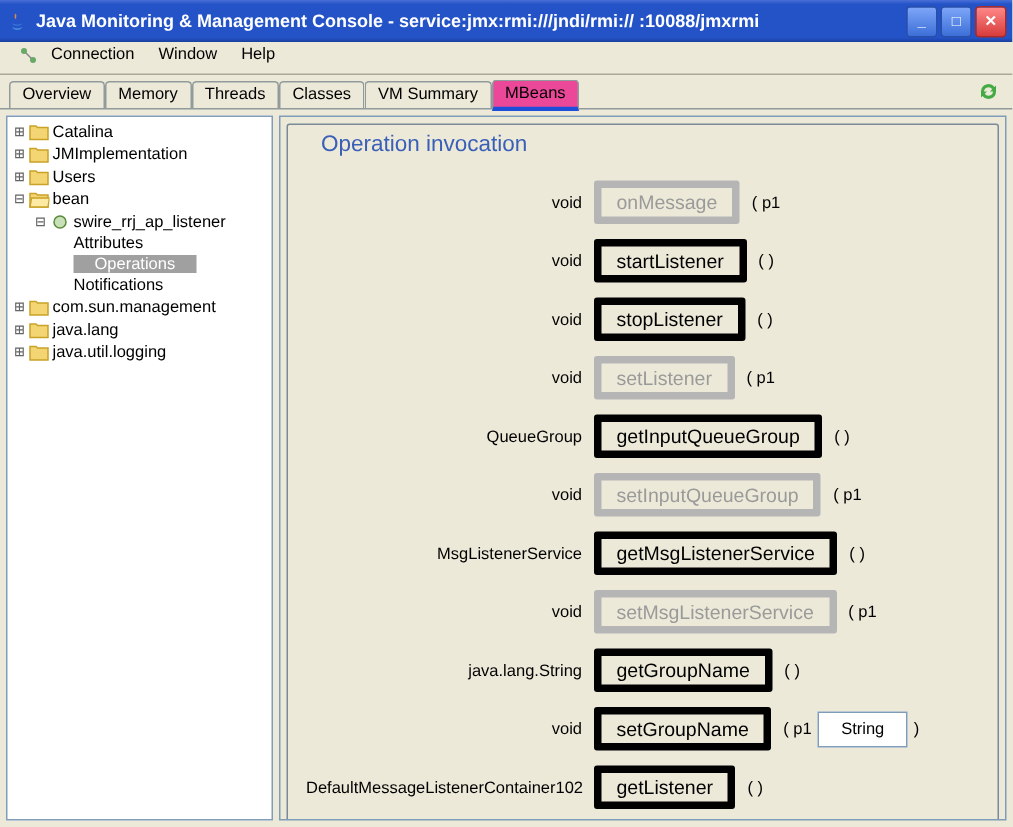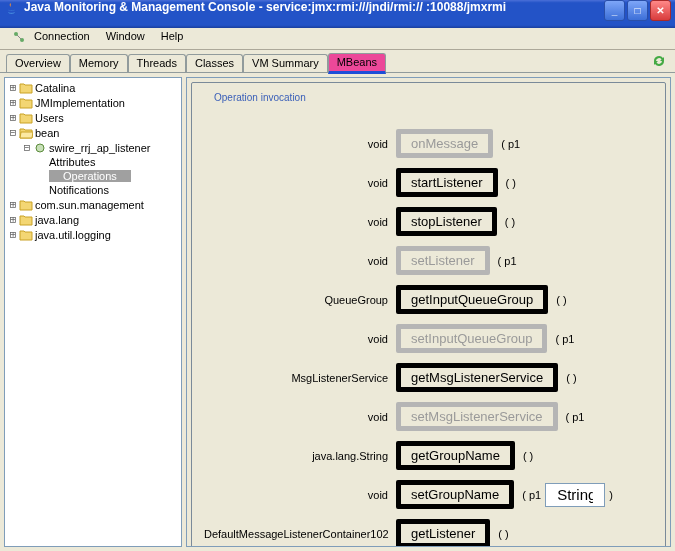--- a/index.html
+++ b/index.html
@@ -1,17 +1,17 @@
 <!DOCTYPE html>
 <html><head>
 <meta charset="utf-8">
 <style>
 * { box-sizing: border-box; margin: 0; padding: 0; }
 body { font-family: Tahoma, sans-serif; font-size: 11px; background: #ece9d8; width: 675px; height: 551px; overflow: hidden; }
-.titlebar { background: linear-gradient(#4a6fd8,#2353c7 10%,#2353c7 90%,#1a3f9e); height: 28px; display: flex; align-items: flex-start; padding: 0 4px; color: #fff; }
+.titlebar { background: linear-gradient(#4a6fd8,#2353c7 10%,#2353c7 90%,#1a3f9e); height: 28px; display: flex; align-items: center; padding: 0 4px; color: #fff; }
 .titlebar .java-icon { width: 16px; height: 16px; margin-right: 4px; display:flex; align-items:center; justify-content:center; }
 .titlebar .title { font-weight: bold; font-size: 12px; flex: 1; white-space: nowrap; }
 .winbtns { display: flex; gap: 2px; }
 .winbtn { width: 21px; height: 21px; background: linear-gradient(#7ea6f8,#3c6fd8); border: 1px solid #2a4fa8; border-radius: 3px; display:flex; align-items:center; justify-content:center; color:#fff; font-weight:bold; font-size:10px; }
 .winbtn.close { background: linear-gradient(#f88,#d83c3c); border-color:#a82a2a; }
 .menubar { background: #ece9d8; height: 22px; display:flex; align-items:flex-start; padding: 0 4px; border-bottom: 1px solid #aca899; }
 .menubar .conn-icon { width:16px; height:16px; margin-right:6px; }
 .menubar span { padding: 2px 8px; }
 .tabbar { background:#ece9d8; height:22px; display:flex; align-items:center; padding-left:6px; padding-top:2px; position:relative; }
 .tab { background:#ece9d8; border:1px solid #919b9c; border-bottom:none; padding:2px 8px 3px; margin-right:0px; border-radius:3px 3px 0 0; position:relative; bottom:-1px; font-size:11px; }
@@ -19,27 +19,27 @@
 .right-icon { position:absolute; right:8px; top:3px; width:16px; height:16px; }
 .content { display:flex; height: calc(551px - 28px - 22px - 22px); border-top:1px solid #919b9c; background:#ece9d8; }
 .tree { width:178px; background:#fff; border:1px solid #7f9db9; margin:4px 2px 4px 4px; overflow:auto; padding:2px; }
 .tree .node { display:flex; align-items:center; white-space:nowrap; padding:1px 0; }
 .tree .node .tw { width:12px; text-align:center; color:#666; font-family:monospace; cursor:pointer; }
 .tree .node .fold { width:14px; height:12px; margin-right:2px; }
 .tree .node.sel .lbl { background:#a0a0a0; color:#fff; padding:0 14px; }
 .tree .ind { display:inline-block; }
 .panel { flex:1; margin:4px 4px 4px 2px; background:#ece9d8; border:1px solid #7f9db9; padding:4px; overflow:auto; }
 .group { border:1px solid #7a8a99; border-radius:2px; padding:8px 12px 12px; }
-.group-title { color:#3a5fb8; font-size:10px; margin:-14px 0 16px 6px; background:#ece9d8; display:inline-block; padding:0 4px; }
+.group-title { color:#3a5fb8; font-size:15px; margin:-14px 0 6px 6px; background:#ece9d8; display:inline-block; padding:0 4px; }
 .op-row { display:flex; align-items:center; margin:10px 0; }
 .op-ret { width:192px; text-align:right; padding-right:8px; color:#000; }
 .op-btn { min-width:84px; padding:2px 10px; background:#ece9d8; border:5px solid #000000; border-radius:2px; font-size:13px; }
 .op-btn.disabled { color:#9a9a9a; border-color:#b5b5b5; }
 .op-params { margin-left:8px; color:#000; display:flex; align-items:center; }
-.param-input { width:60px; height:17px; border:1px solid #7f9db9; background:#fff; text-align:center; margin:0 4px; font-size:15px; padding:11px; }
+.param-input { width:60px; height:17px; border:1px solid #7f9db9; background:#fff; text-align:center; margin:0 4px; font-size:11px; padding:11px; }
 svg { display:block; }
 </style>
 </head>
 <body>
 
 <div class="titlebar">
   <span class="java-icon">
     <svg width="14" height="14" viewBox="0 0 14 14">
         <path d="M5 2c2 1 0 3 1 4-2-1-1-3-1-4z" fill="#d84"></path>
         <path d="M3 8c0 2 7 2 7 0 0 1-1 2-3.5 2S3 9 3 8zm0 3c1 1 6 1 7 0 0 1-2 2-3.5 2S3 12 3 11z" fill="#48d"></path>

